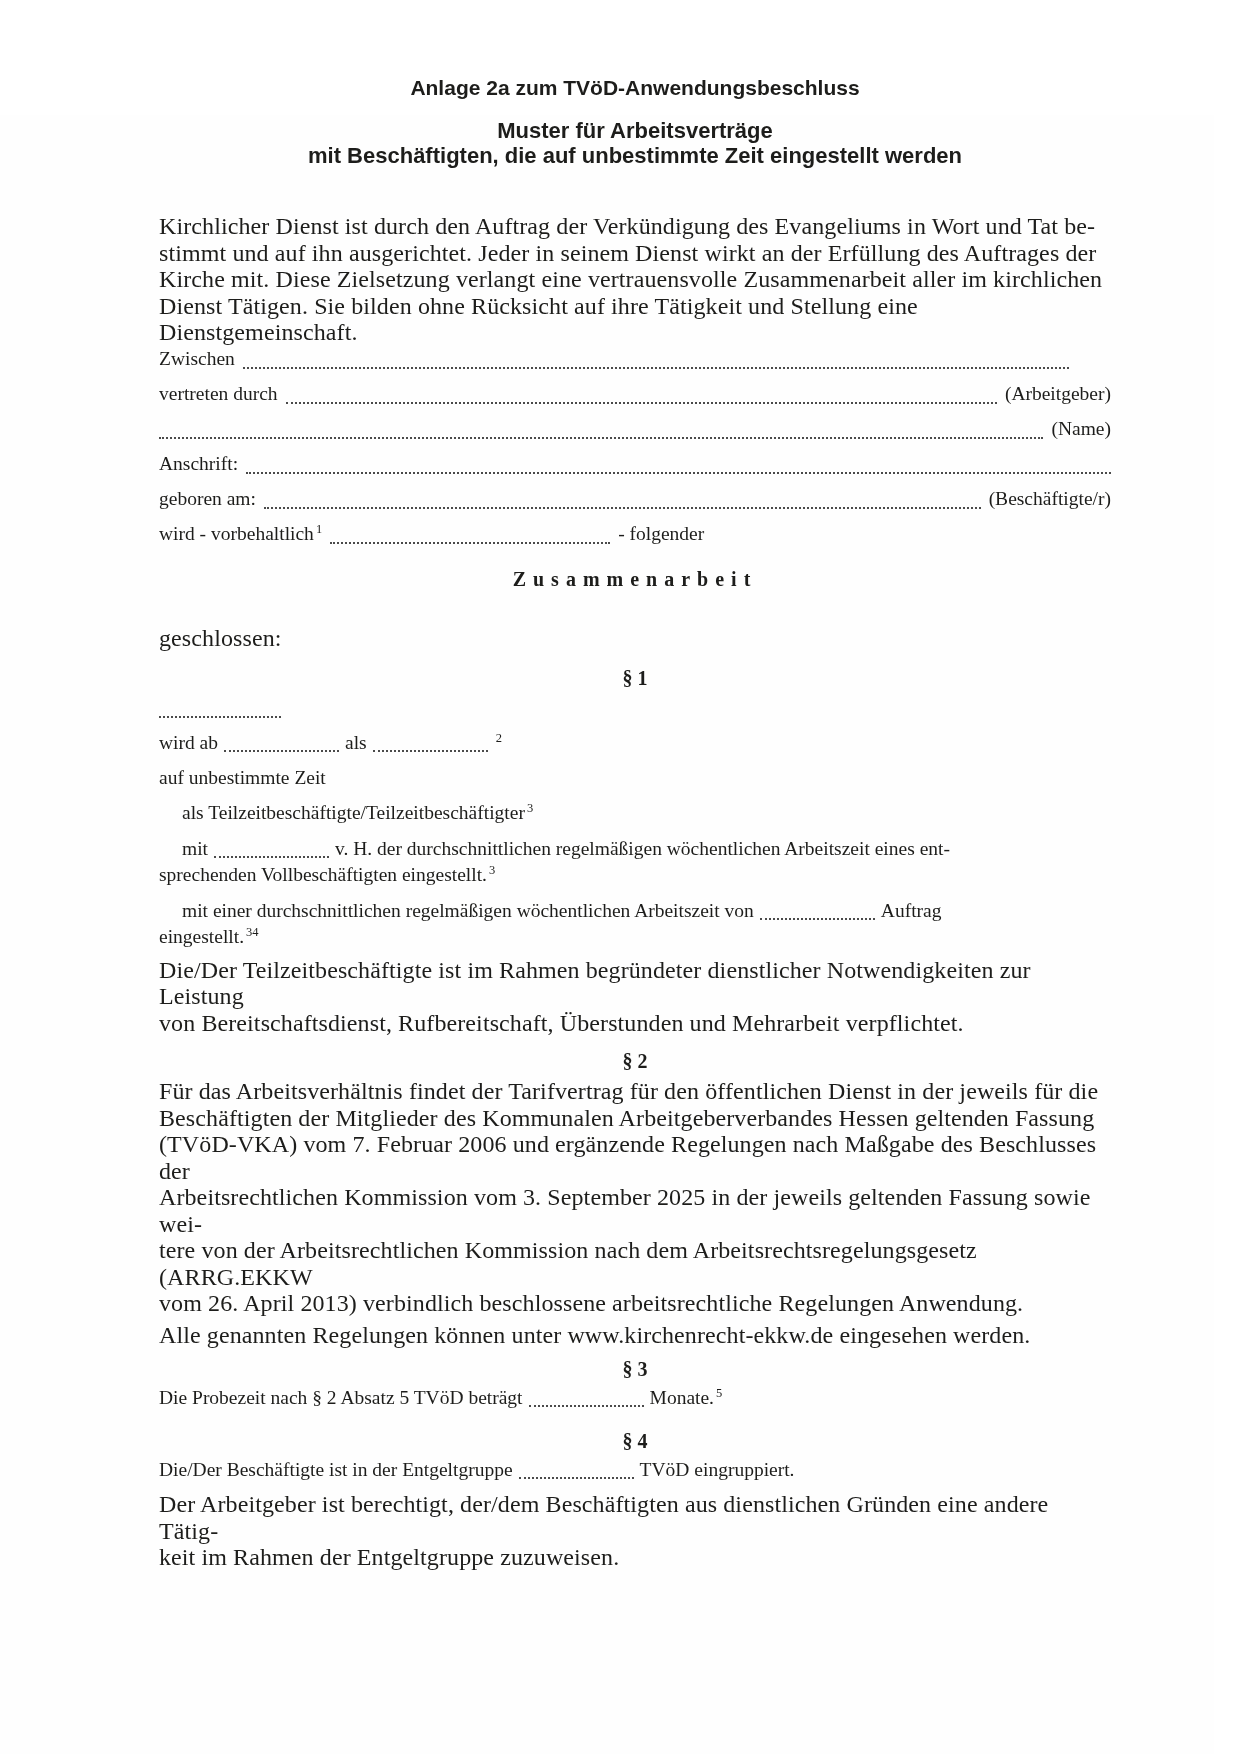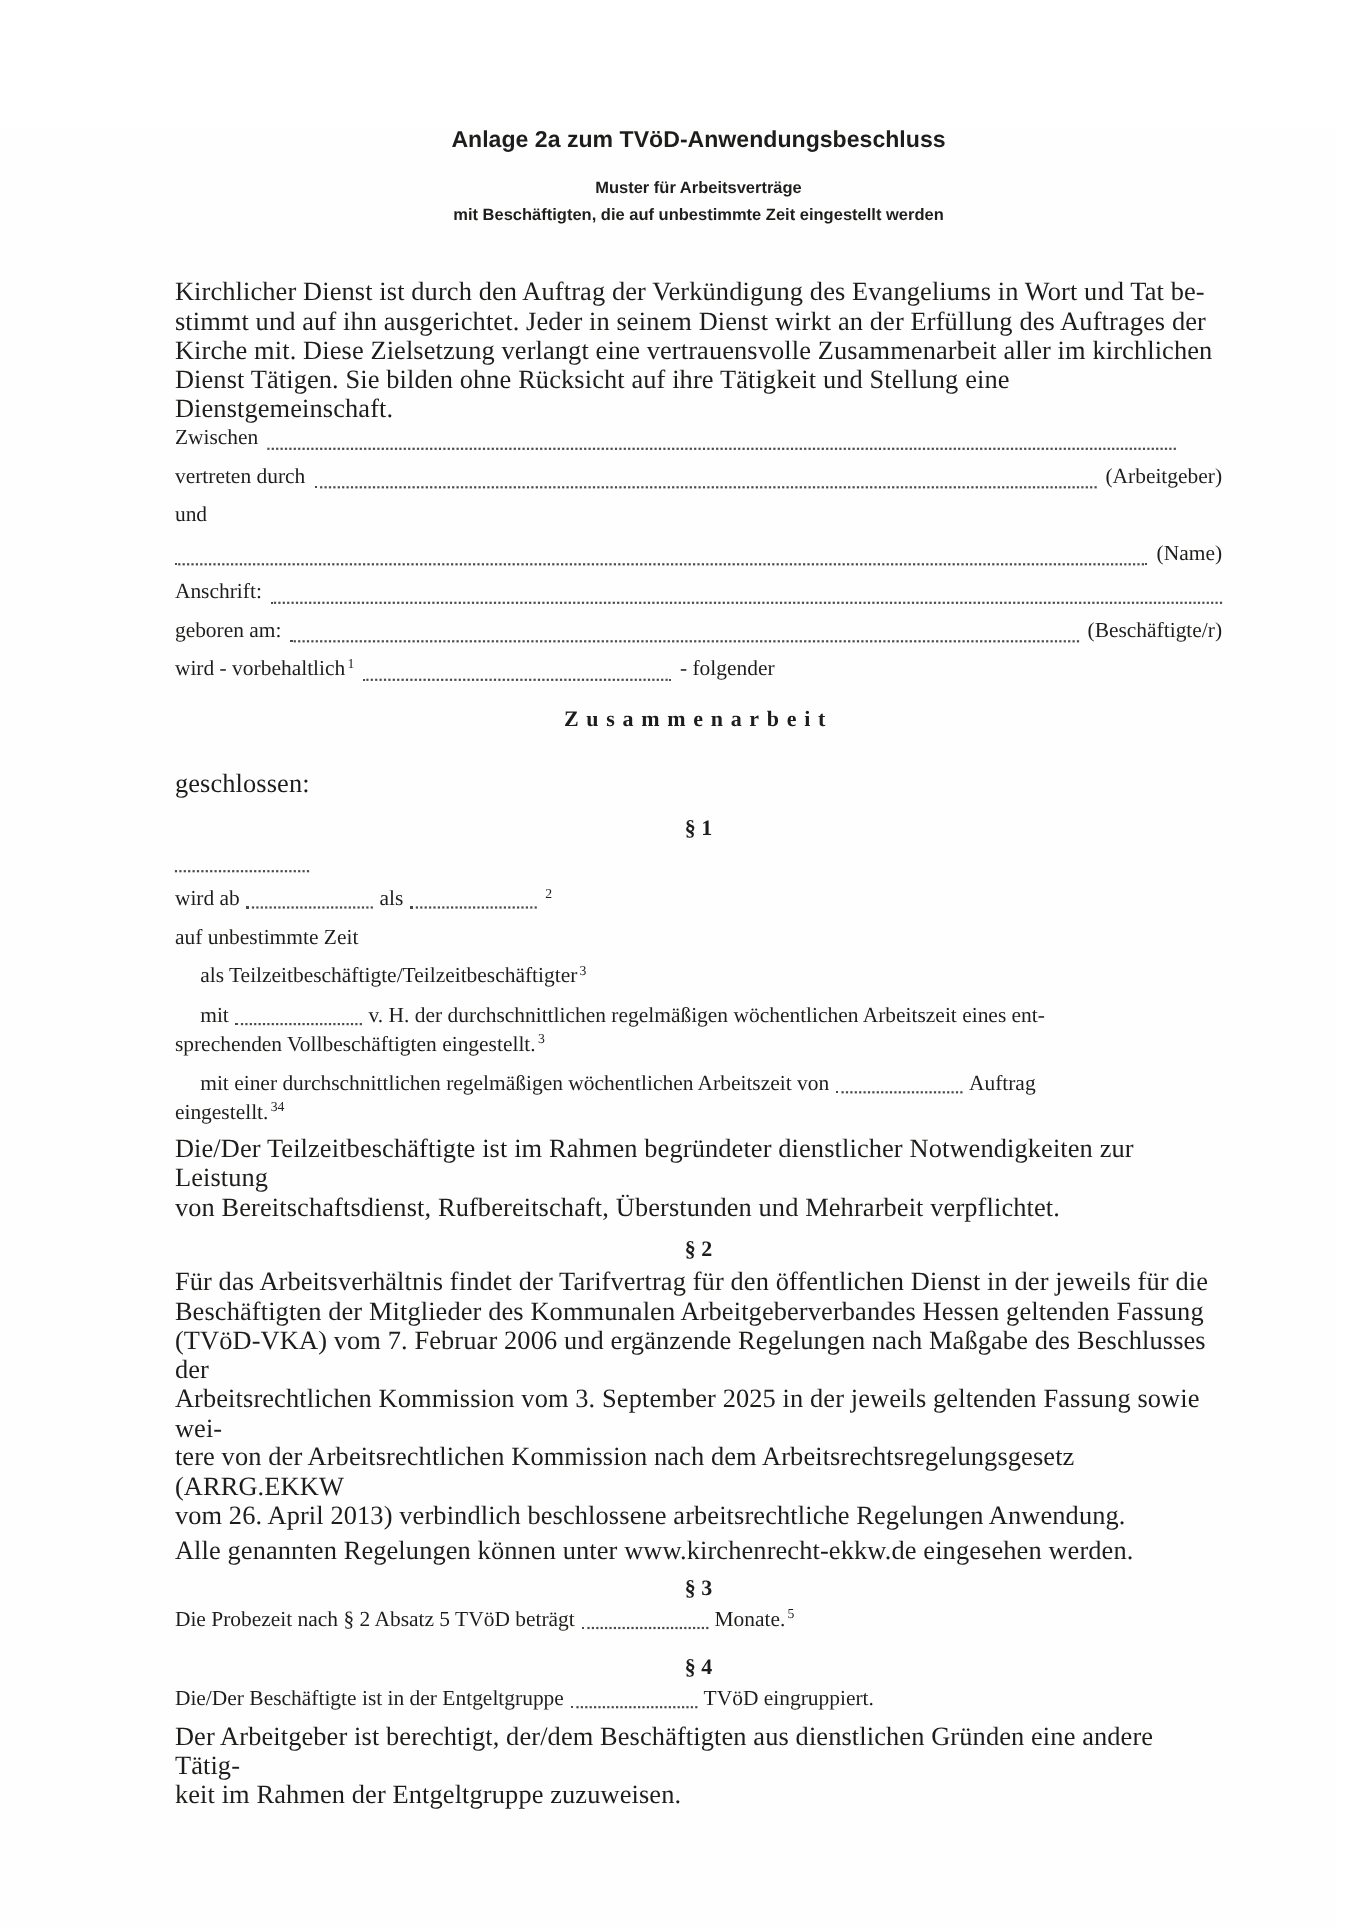--- a/index.html
+++ b/index.html
@@ -6,31 +6,31 @@
   body{
     width:1240px;height:1754px;
     background:#ffffff;
     font-family:"Liberation Serif", serif;
     color:#1d1d1b;
     overflow:hidden;
   }
   .page{
     box-sizing:border-box;
     width:1214px;height:1754px;
-    padding:114px 103px 0 159px;
+    padding:74px 103px 0 159px;
     background:linear-gradient(#ffffff 0 115px, #fefefe 115px 100%);
   }
   .doc-title{
     font-family:"Liberation Sans", sans-serif;
     font-weight:bold;font-size:21px;line-height:27px;
     text-align:center;margin:0;
   }
   .doc-subtitle{
     font-family:"Liberation Sans", sans-serif;
-    font-weight:bold;font-size:15px;line-height:25px;
+    font-weight:bold;font-size:22px;line-height:25px;
     text-align:center;margin-top:17px;
   }
   .para{
     font-size:24px;line-height:26.5px;
     white-space:pre-line;
     letter-spacing:.1px;
   }
   .intro{margin-top:45px;}
   .fline{
     display:flex;align-items:flex-end;
@@ -97,23 +97,20 @@
     <span class="lbl">Zwischen</span>
     <span class="fill to-edge"></span>
   </div>
 
   <div class="fline">
     <span class="lbl">vertreten durch</span>
     <span class="fill"></span>
     <span class="lbl">(Arbeitgeber)</span>
   </div>
 
-  <div class="fline">
-    <span class="lbl">und</span>
-  </div>
 
   <div class="fline">
     <span class="fill" style="margin-left:0;"></span>
     <span class="lbl">(Name)</span>
   </div>
 
   <div class="fline">
     <span class="lbl">Anschrift:</span>
     <span class="fill" style="margin-right:0;"></span>
   </div>

